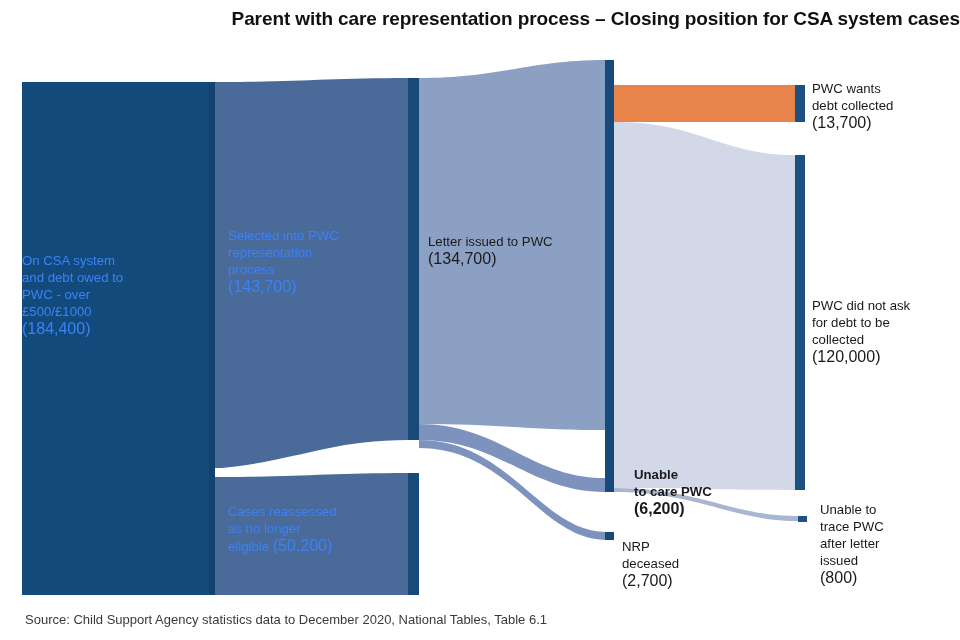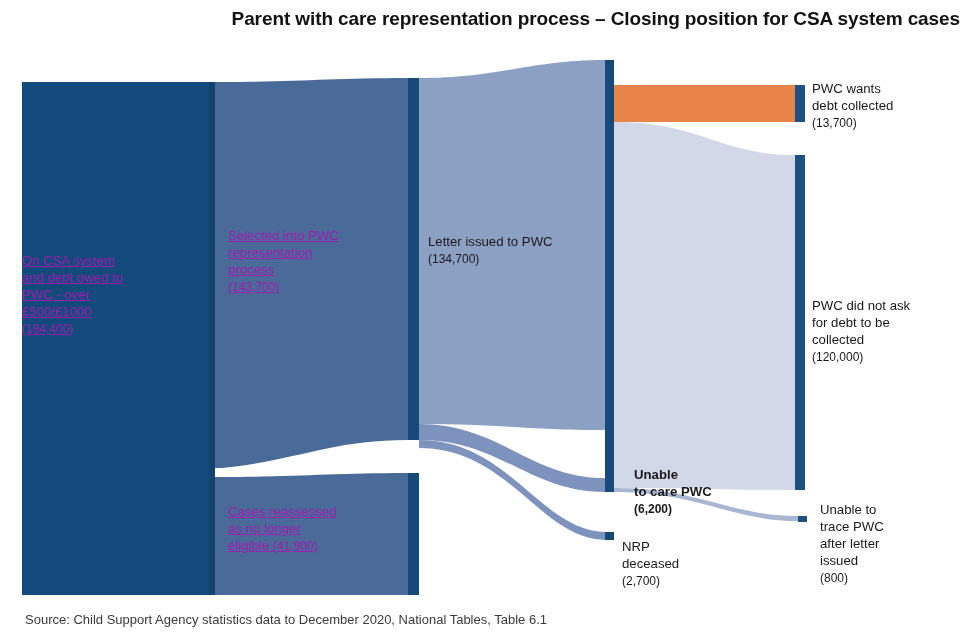--- a/index.html
+++ b/index.html
@@ -13,23 +13,23 @@
   #title{
     position:absolute;left:0;top:8px;width:960px;text-align:right;
     font-size:19px;font-weight:bold;color:#111111;letter-spacing:-0.1px;
   }
   #source{
     position:absolute;left:25px;top:612px;
     font-size:13px;color:#3a3a3a;
   }
   svg{position:absolute;left:0;top:0;}
   .lbl{position:absolute;font-size:13.2px;line-height:17px;}
-  .lbl-light{color:#a21caf;text-decoration:underline;}
+  .lbl-light{color:#3b82f6;}
   .lbl-dark{color:#1a1a1a;}
-  .lbl .num-inline{font-size:12px;}
+  .lbl .num-inline{font-size:16px;}
   .ctr{text-align:left;}
 </style>
 </head>
 <body>
 
 <div id="stage">
 
   <div id="title">Parent with care representation process – Closing position for CSA system cases</div>
 
   <svg width="960" height="640">
@@ -79,21 +79,21 @@
     <span>Selected into PWC</span><br>
     <span>representation</span><br>
     <span>process</span><br>
     <span class="num-inline">(143,700)</span>
   </div>
 
   <div class="lbl lbl-light ctr" style="left:228px;top:503px;width:180px;">
     <span>Cases reassessed</span><br>
     <span>as no longer</span><br>
     <span>eligible</span>
-    <span class="num-inline">(41,900)</span>
+    <span class="num-inline">(50,200)</span>
   </div>
 
   <div class="lbl lbl-dark ctr" style="left:428px;top:233px;width:175px;">
     <span>Letter issued to PWC</span><br>
     <span class="num-inline">(134,700)</span>
   </div>
 
   <div class="lbl lbl-dark ctr" style="left:634px;top:466px;width:112px;font-weight:bold;">
     <span>Unable</span><br>
     <span>to care PWC</span><br>

